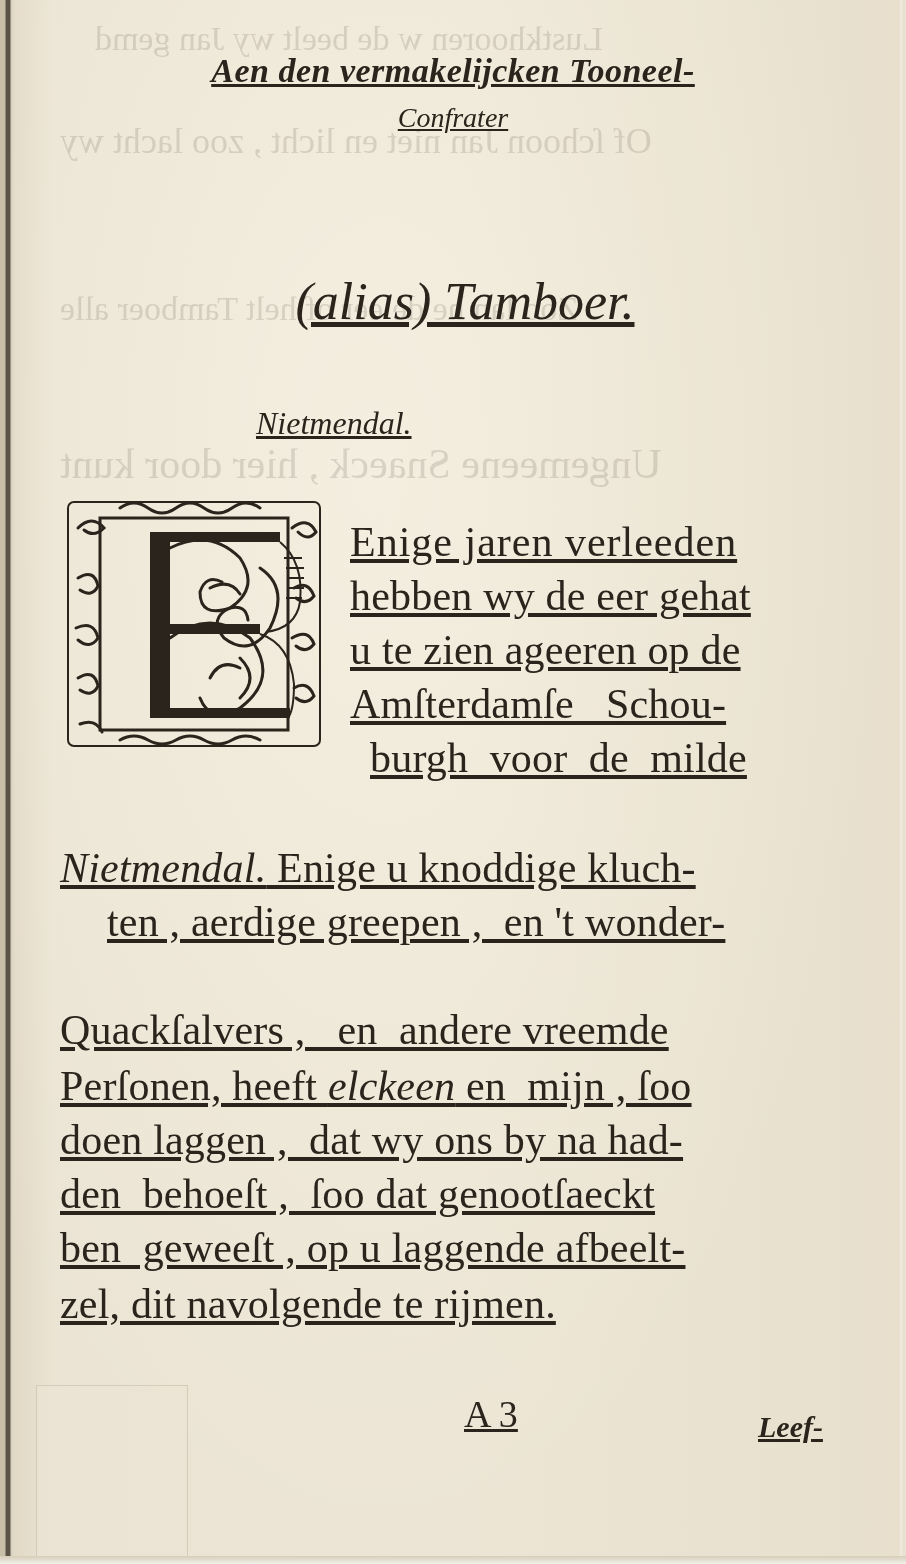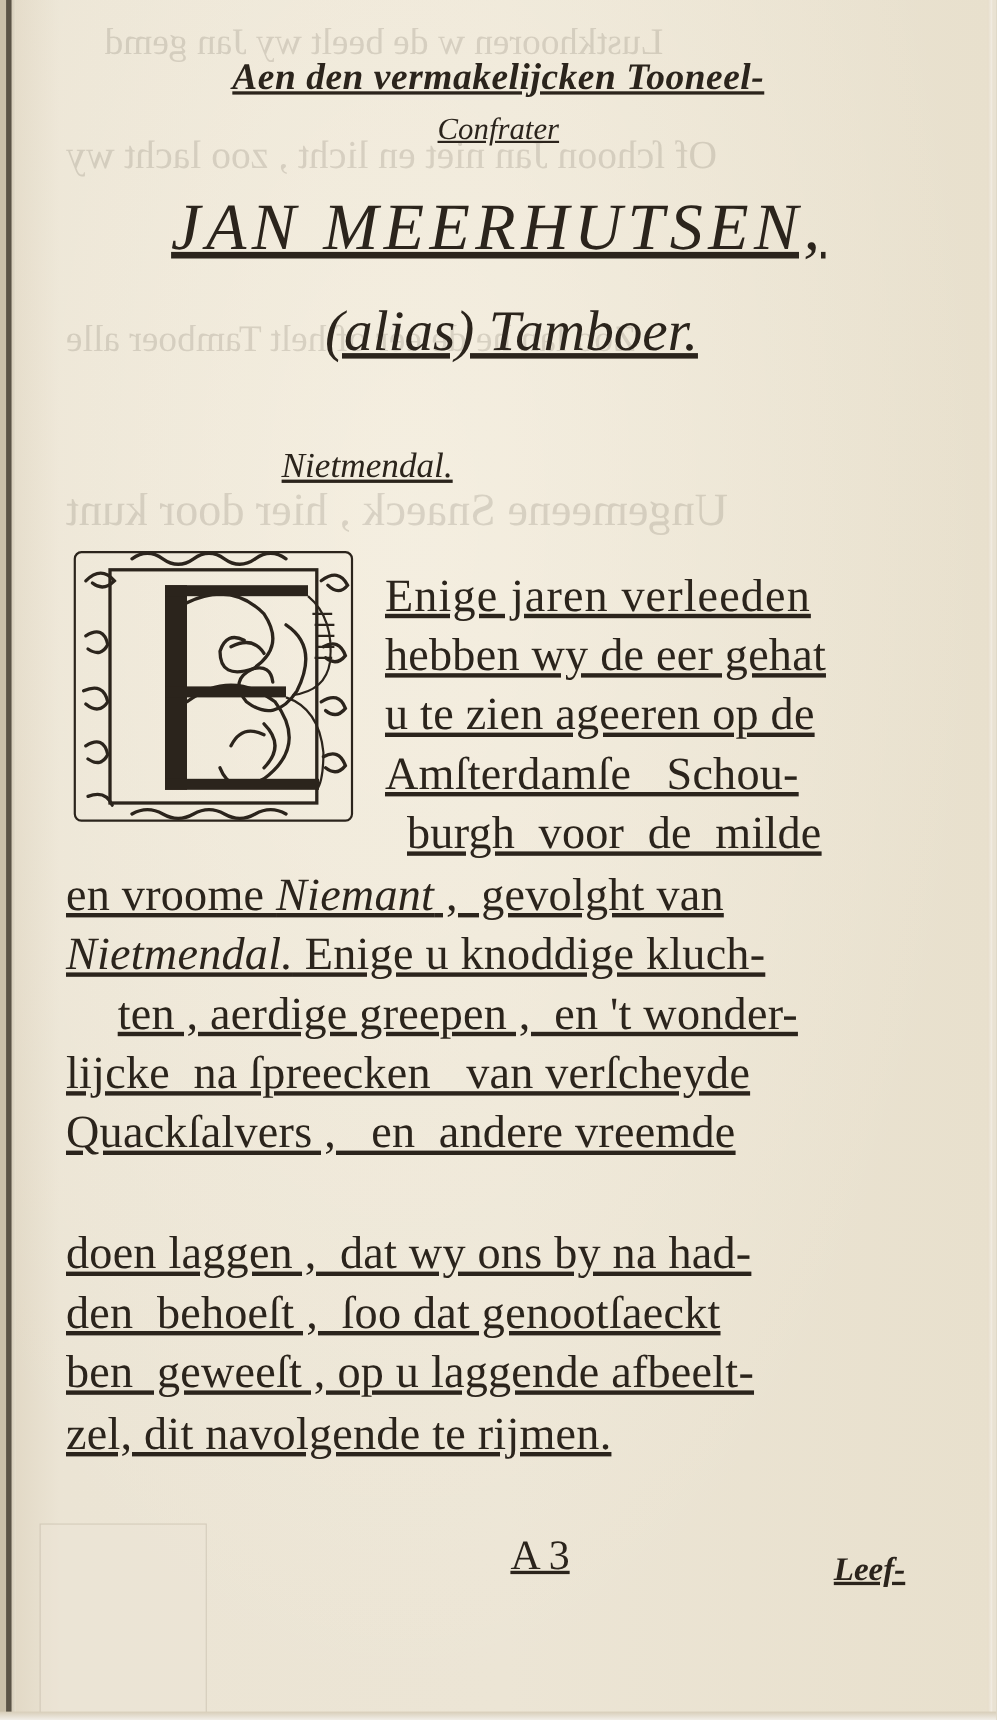--- a/index.html
+++ b/index.html
@@ -147,21 +147,20 @@
     <div class="page-edge-right"></div>
   </div>
 
   <div class="bleed" style="left:95px; top:20px; font-size:34px;">Lustkhooren w de beelt wy Jan gemd</div>
   <div class="bleed" style="left:60px; top:120px; font-size:36px;">Of ſchoon Jan niet en licht , zoo lacht wy</div>
   <div class="bleed" style="left:60px; top:290px; font-size:34px;">Zoo lan he de eer of helt Tamboer alle</div>
   <div class="bleed" style="left:60px; top:440px; font-size:42px;">Ungemeene Snaeck , hier door kunt</div>
 
   <div class="ink heading-1">Aen den vermakelijcken Tooneel-</div>
   <div class="ink heading-2">Confrater</div>
-  <div class="ink name-title">JAN MEERHUTSEN,</div>
   <div class="ink alias-line">(alias) Tamboer.</div>
 
   <div class="ink salutation">Nietmendal.</div>
 
   <div class="dropcap">
     <svg width="268" height="270" viewBox="0 0 268 270">
       <g fill="none" stroke="#2b241c" stroke-width="3" stroke-linecap="round">
 
         <rect x="8" y="14" width="252" height="244" rx="6" stroke-width="2"></rect>
         <rect x="40" y="30" width="188" height="212" stroke-width="3"></rect>
@@ -199,25 +198,24 @@
       </g>
     </svg>
   </div>
 
   <div class="ink body-line" style="left:350px; top:518px; letter-spacing:1px;">Enige jaren verleeden</div>
   <div class="ink body-line" style="left:350px; top:572px;">hebben wy de eer gehat</div>
   <div class="ink body-line" style="left:350px; top:626px;">u te zien ageeren op de</div>
   <div class="ink body-line" style="left:350px; top:680px; white-space:pre;">Amſterdamſe   Schou-</div>
   <div class="ink body-line" style="left:370px; top:734px; white-space:pre;">burgh  voor  de  milde</div>
 
-  <div class="ink body-line" style="left:60px; top:790px; white-space:pre;"><span>en vroome </span><i>Niemant</i><span> ,  gevolght van</span></div>
   <div class="ink body-line" style="left:60px; top:844px; white-space:pre;"><i>Nietmendal.</i><span> Enige u knoddige kluch-</span></div>
   <div class="ink body-line" style="left:60px; top:898px; white-space:pre;margin-left:47px;">ten , aerdige greepen ,  en 't wonder-</div>
-  <div class="ink body-line" style="left:60px; top:952px; white-space:pre;">lijcke  na ſpreecken   van verſcheyde</div>
   <div class="ink body-line" style="left:60px; top:1006px; white-space:pre;">Quackſalvers ,   en  andere vreemde</div>
+  <div class="ink body-line" style="left:60px; top:1062px; white-space:pre;"><span>Perſonen, heeft </span><i>elckeen</i><span> en  mijn , ſoo</span></div>
   <div class="ink body-line" style="left:60px; top:1116px; white-space:pre;">doen laggen ,  dat wy ons by na had-</div>
   <div class="ink body-line" style="left:60px; top:1170px; white-space:pre;">den  behoeſt ,  ſoo dat genootſaeckt</div>
   <div class="ink body-line" style="left:60px; top:1224px; white-space:pre;">ben  geweeſt , op u laggende afbeelt-</div>
   <div class="ink body-line" style="left:60px; top:1280px; white-space:pre;">zel, dit navolgende te rijmen.</div>
 
   <div class="paper-patch"></div>
   <div class="ink signature">A 3</div>
   <div class="ink catchword">Leef-</div>
 
   <div class="bottom-strip"></div>

